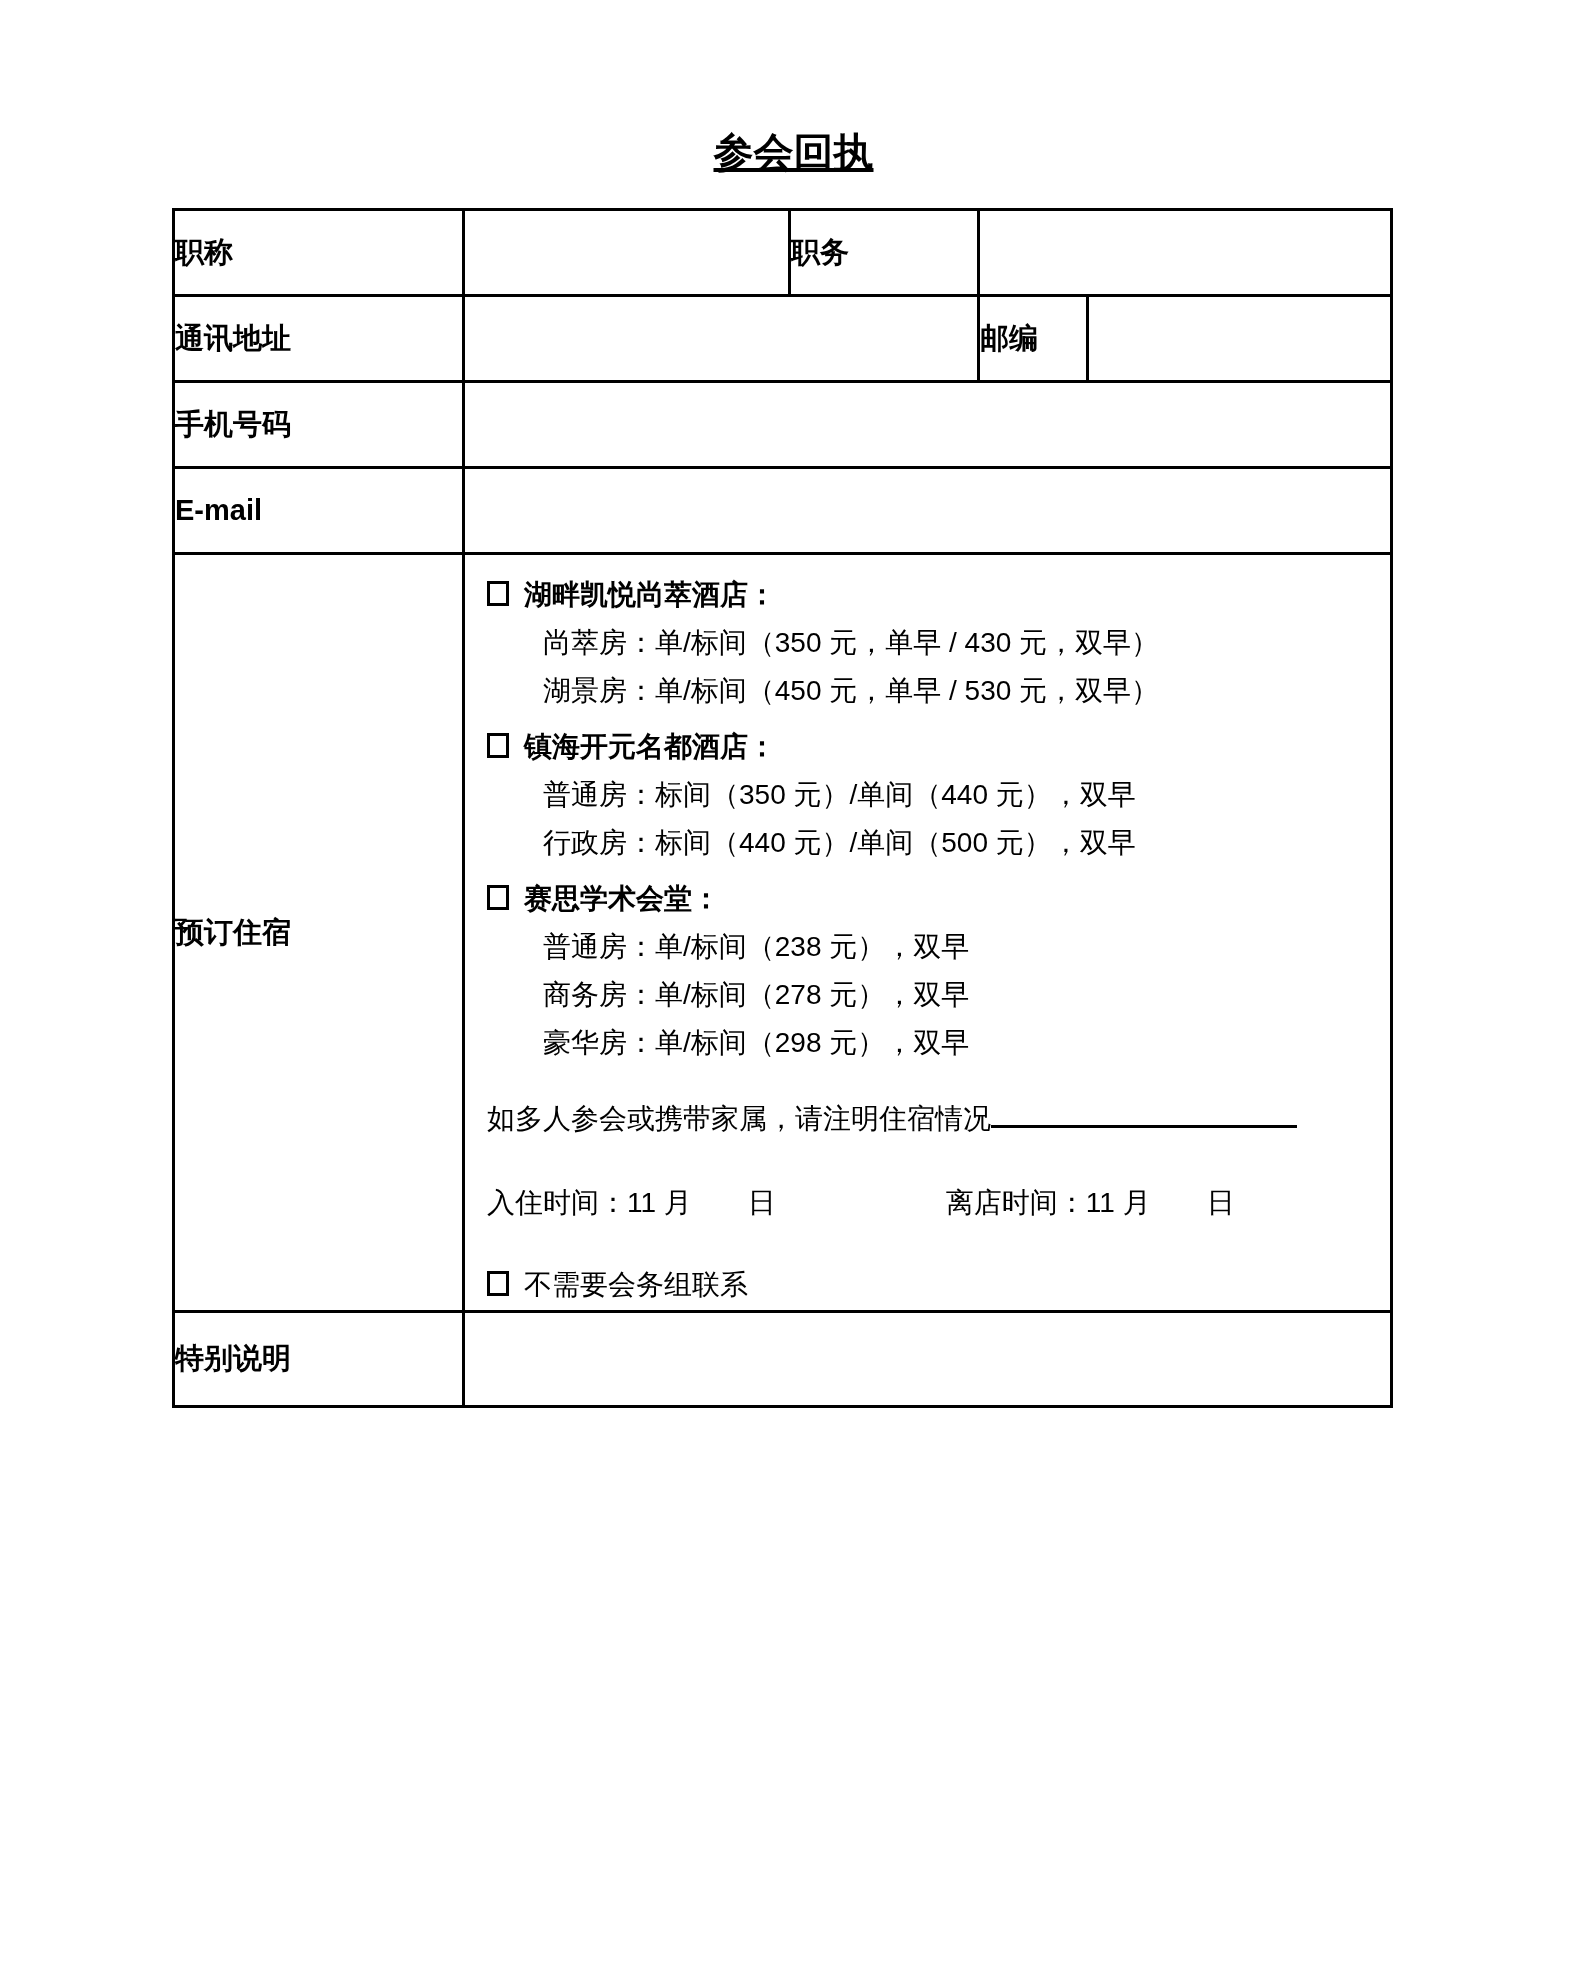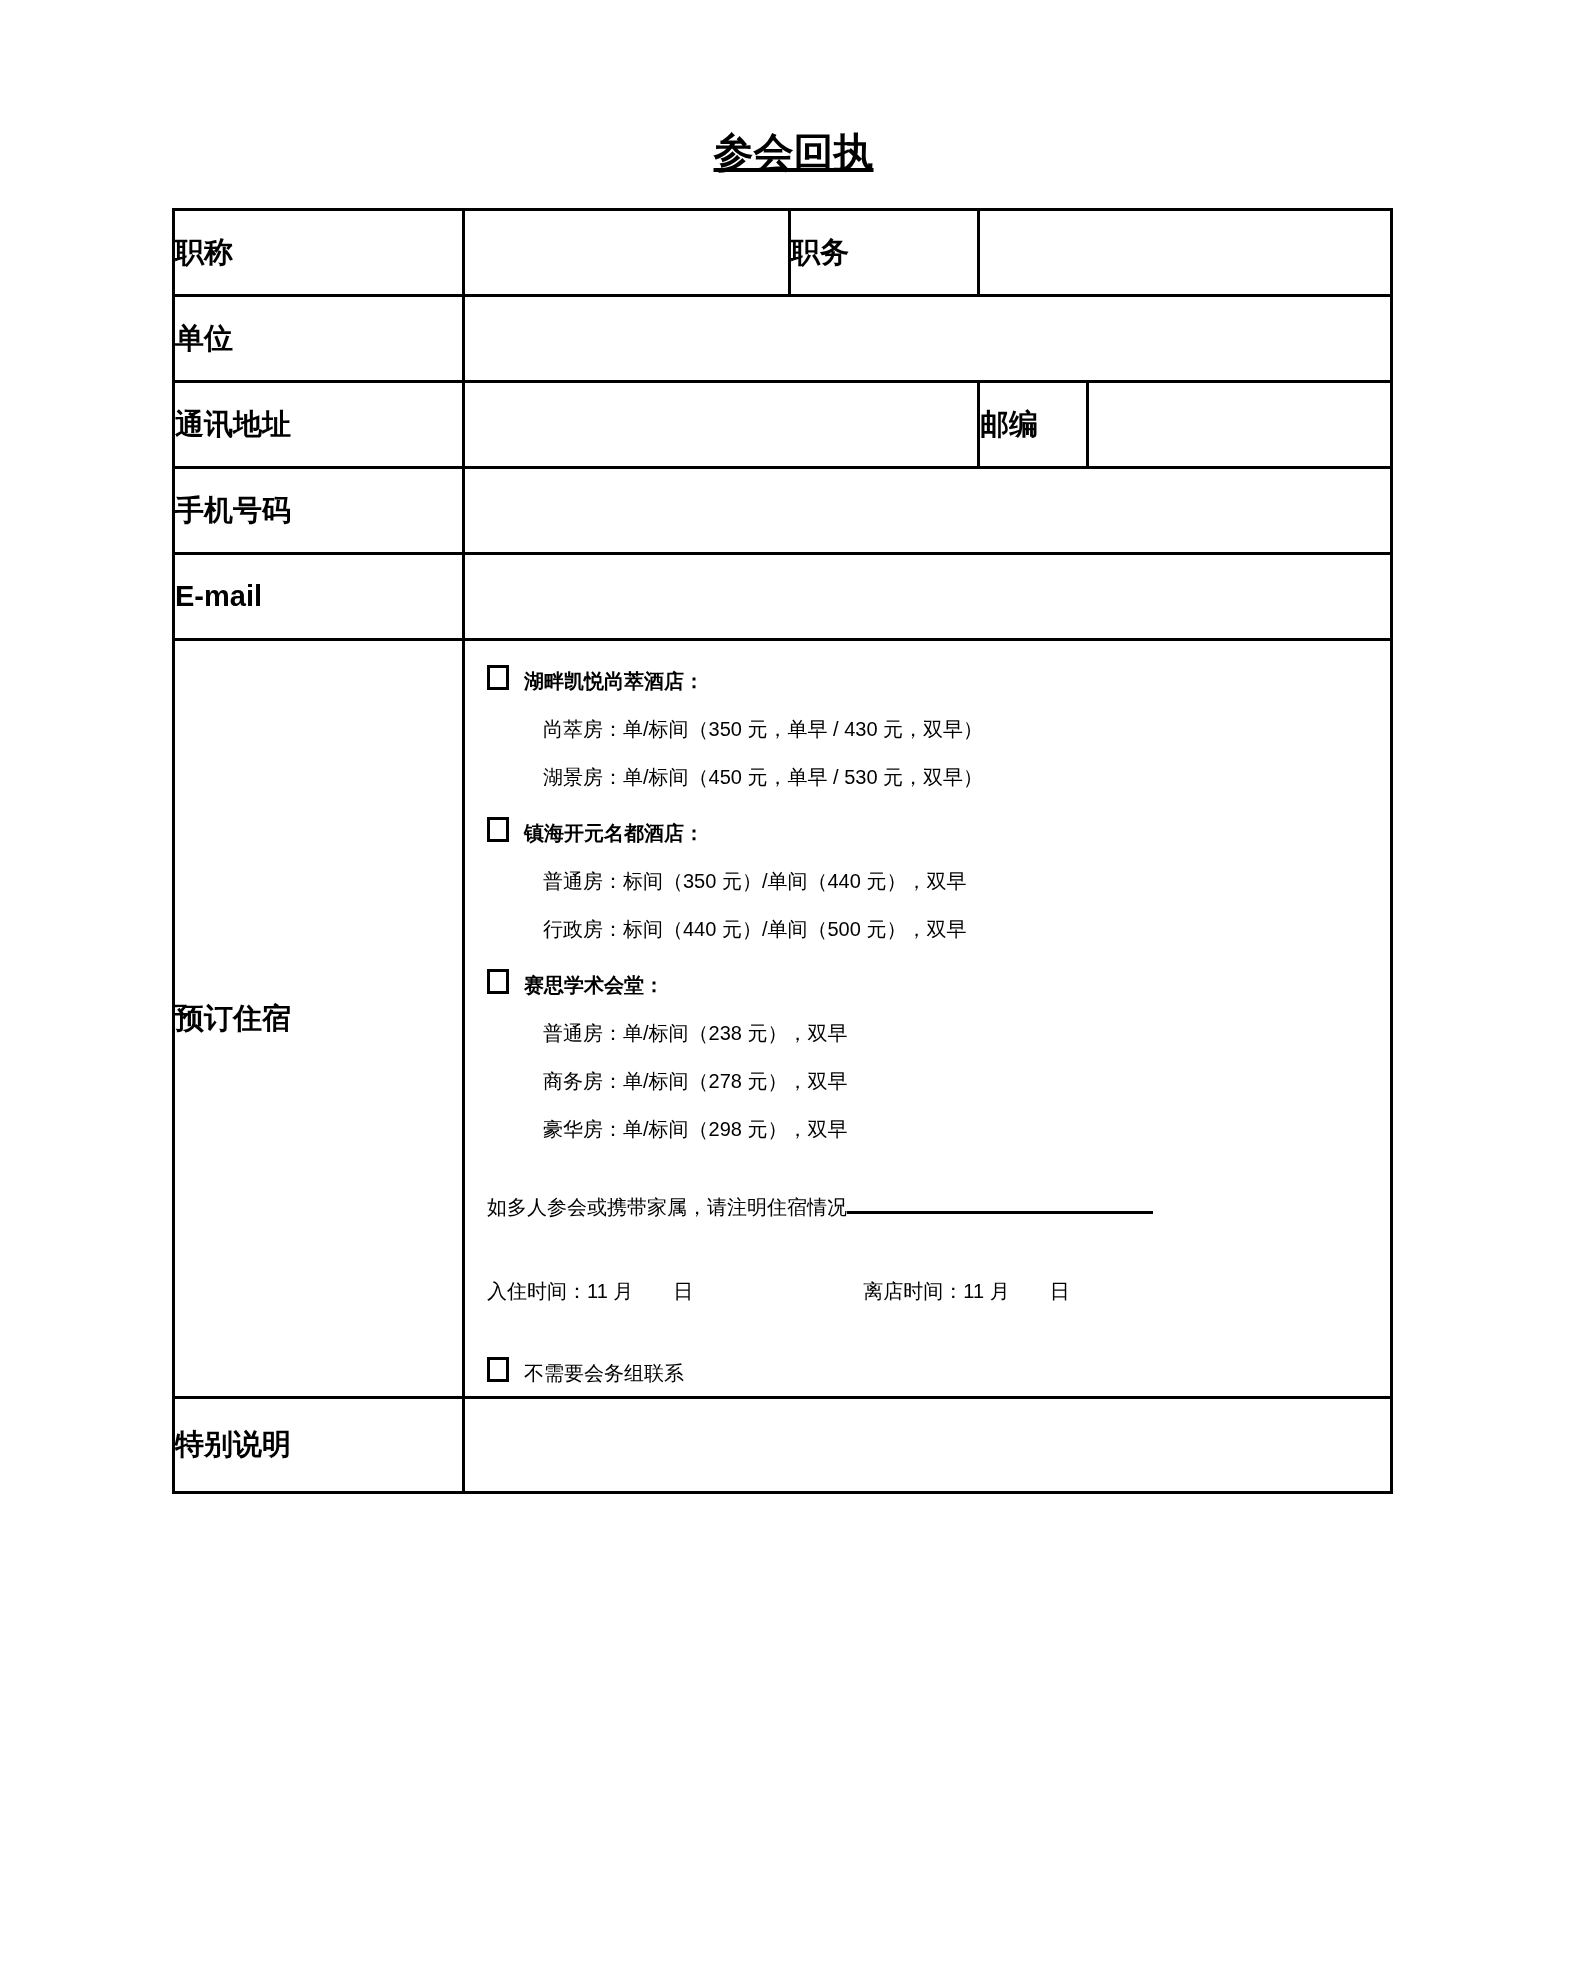--- a/index.html
+++ b/index.html
@@ -29,21 +29,21 @@
   table.reg td{
     border:3px solid #000;padding:0;vertical-align:middle;
     font-size:29px;
   }
   td.lbl{font-weight:bold;padding-left:20px;}
   tr.r{height:86px;}
   tr.r-last{height:95px;}
   td.acc-td{vertical-align:top;}
   .acc{
     box-sizing:border-box;height:755px;
-    padding:16px 18px 0 22px;font-size:20px;line-height:48px;
+    padding:16px 18px 0 22px;font-size:28px;line-height:48px;
   }
   .acc-line{white-space:nowrap;}
   .hotel-head{font-weight:bold;}
   .hotel-sec{margin-top:8px;}
   .room{margin-left:56px;}
   .cbx{
     display:inline-block;width:22px;height:25px;
     border:3px solid #000;box-sizing:border-box;
     margin-right:15px;vertical-align:-2px;background:#fff;
   }
@@ -79,24 +79,20 @@
 
     <tbody>
 
     <tr class="r">
       <td class="lbl">职称</td>
       <td></td>
       <td class="lbl">职务</td>
       <td colspan="2"></td>
     </tr>
 
-    <tr class="r">
-      <td class="lbl">单位</td>
-      <td colspan="4"></td>
-    </tr>
 
     <tr class="r">
       <td class="lbl">通讯地址</td>
       <td colspan="2"></td>
       <td class="lbl">邮编</td>
       <td></td>
     </tr>
 
     <tr class="r">
       <td class="lbl">手机号码</td>

